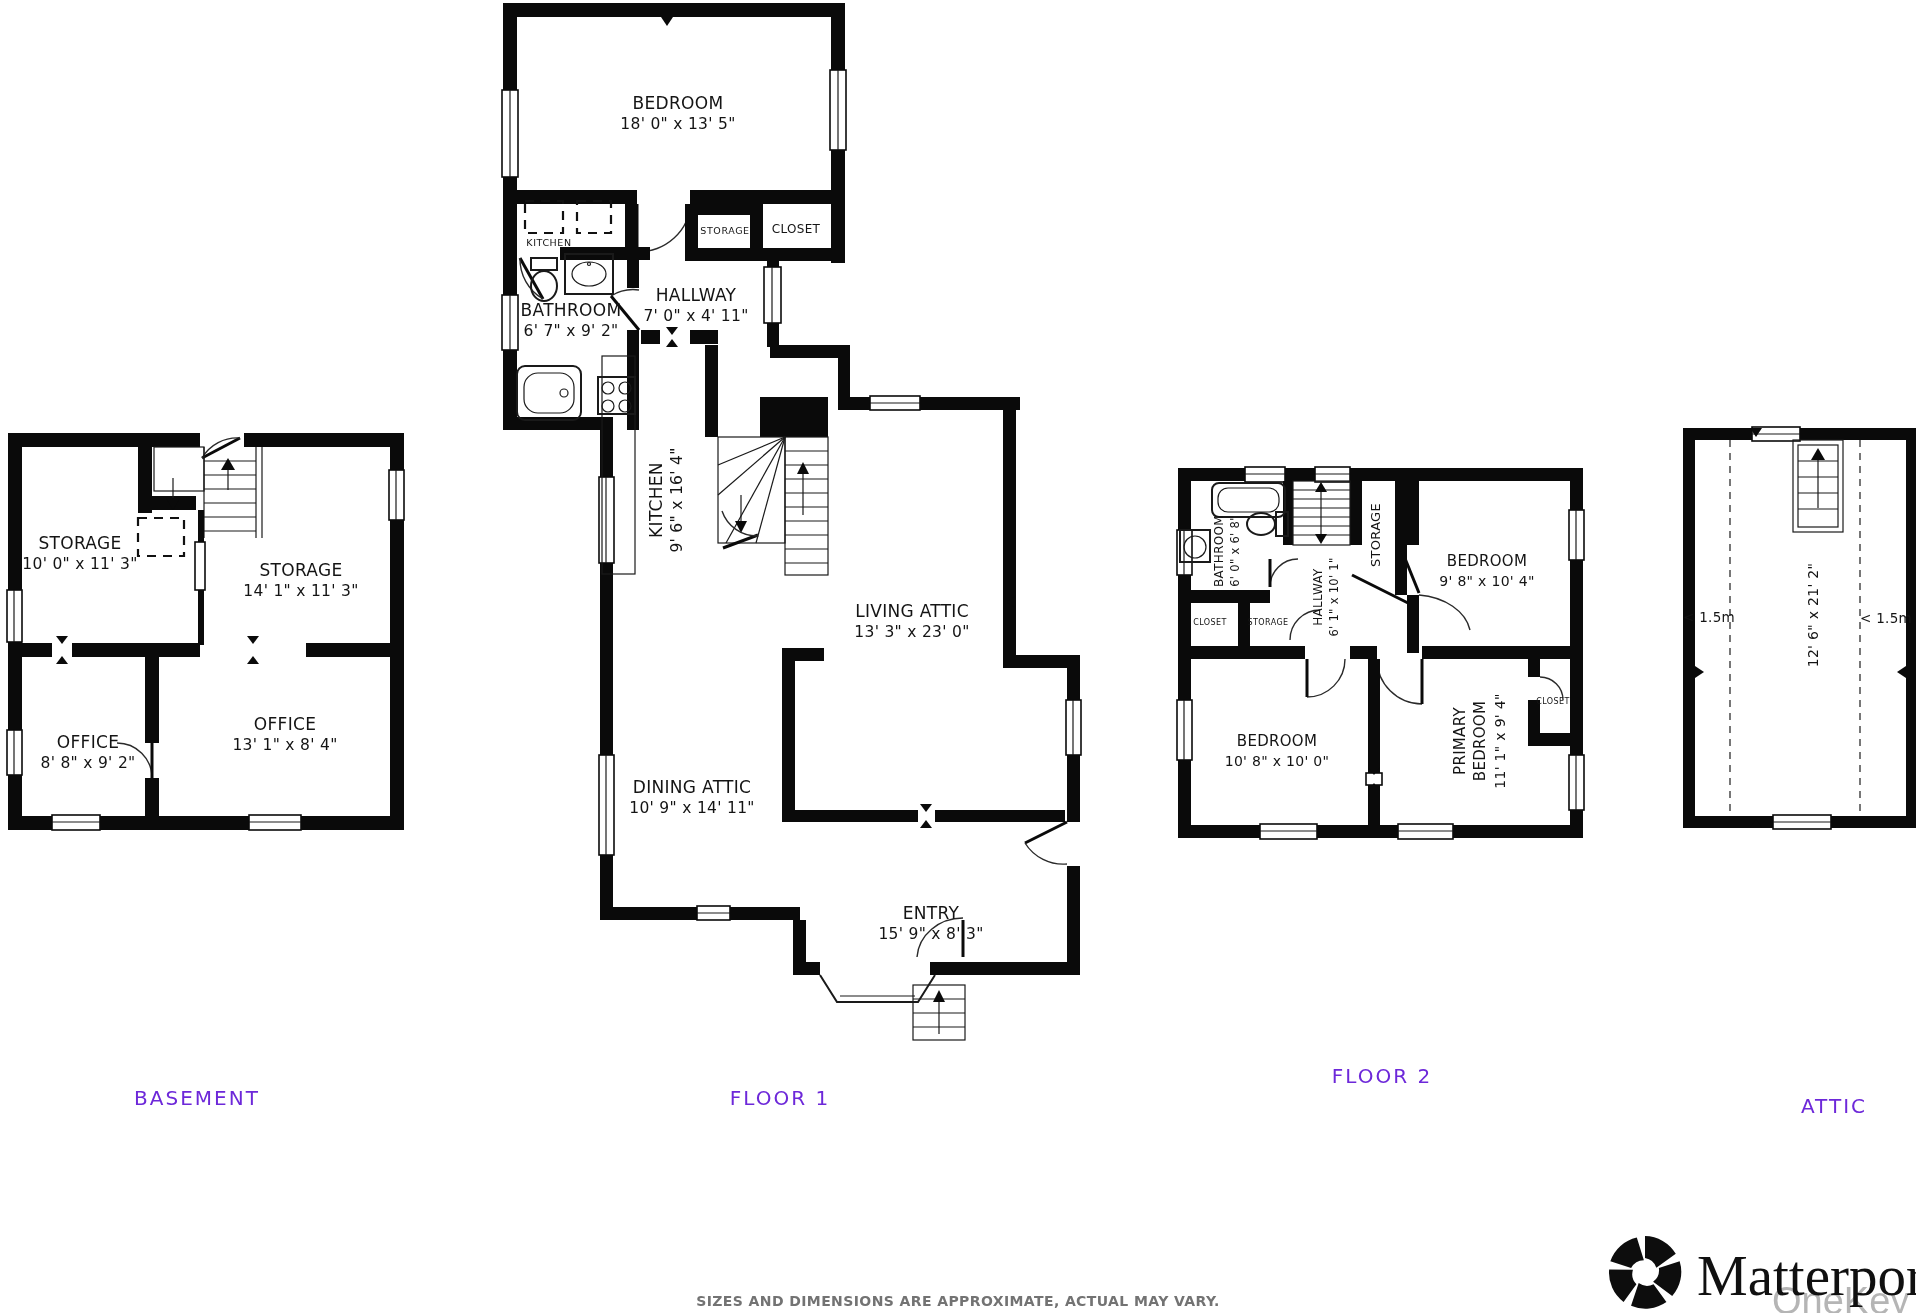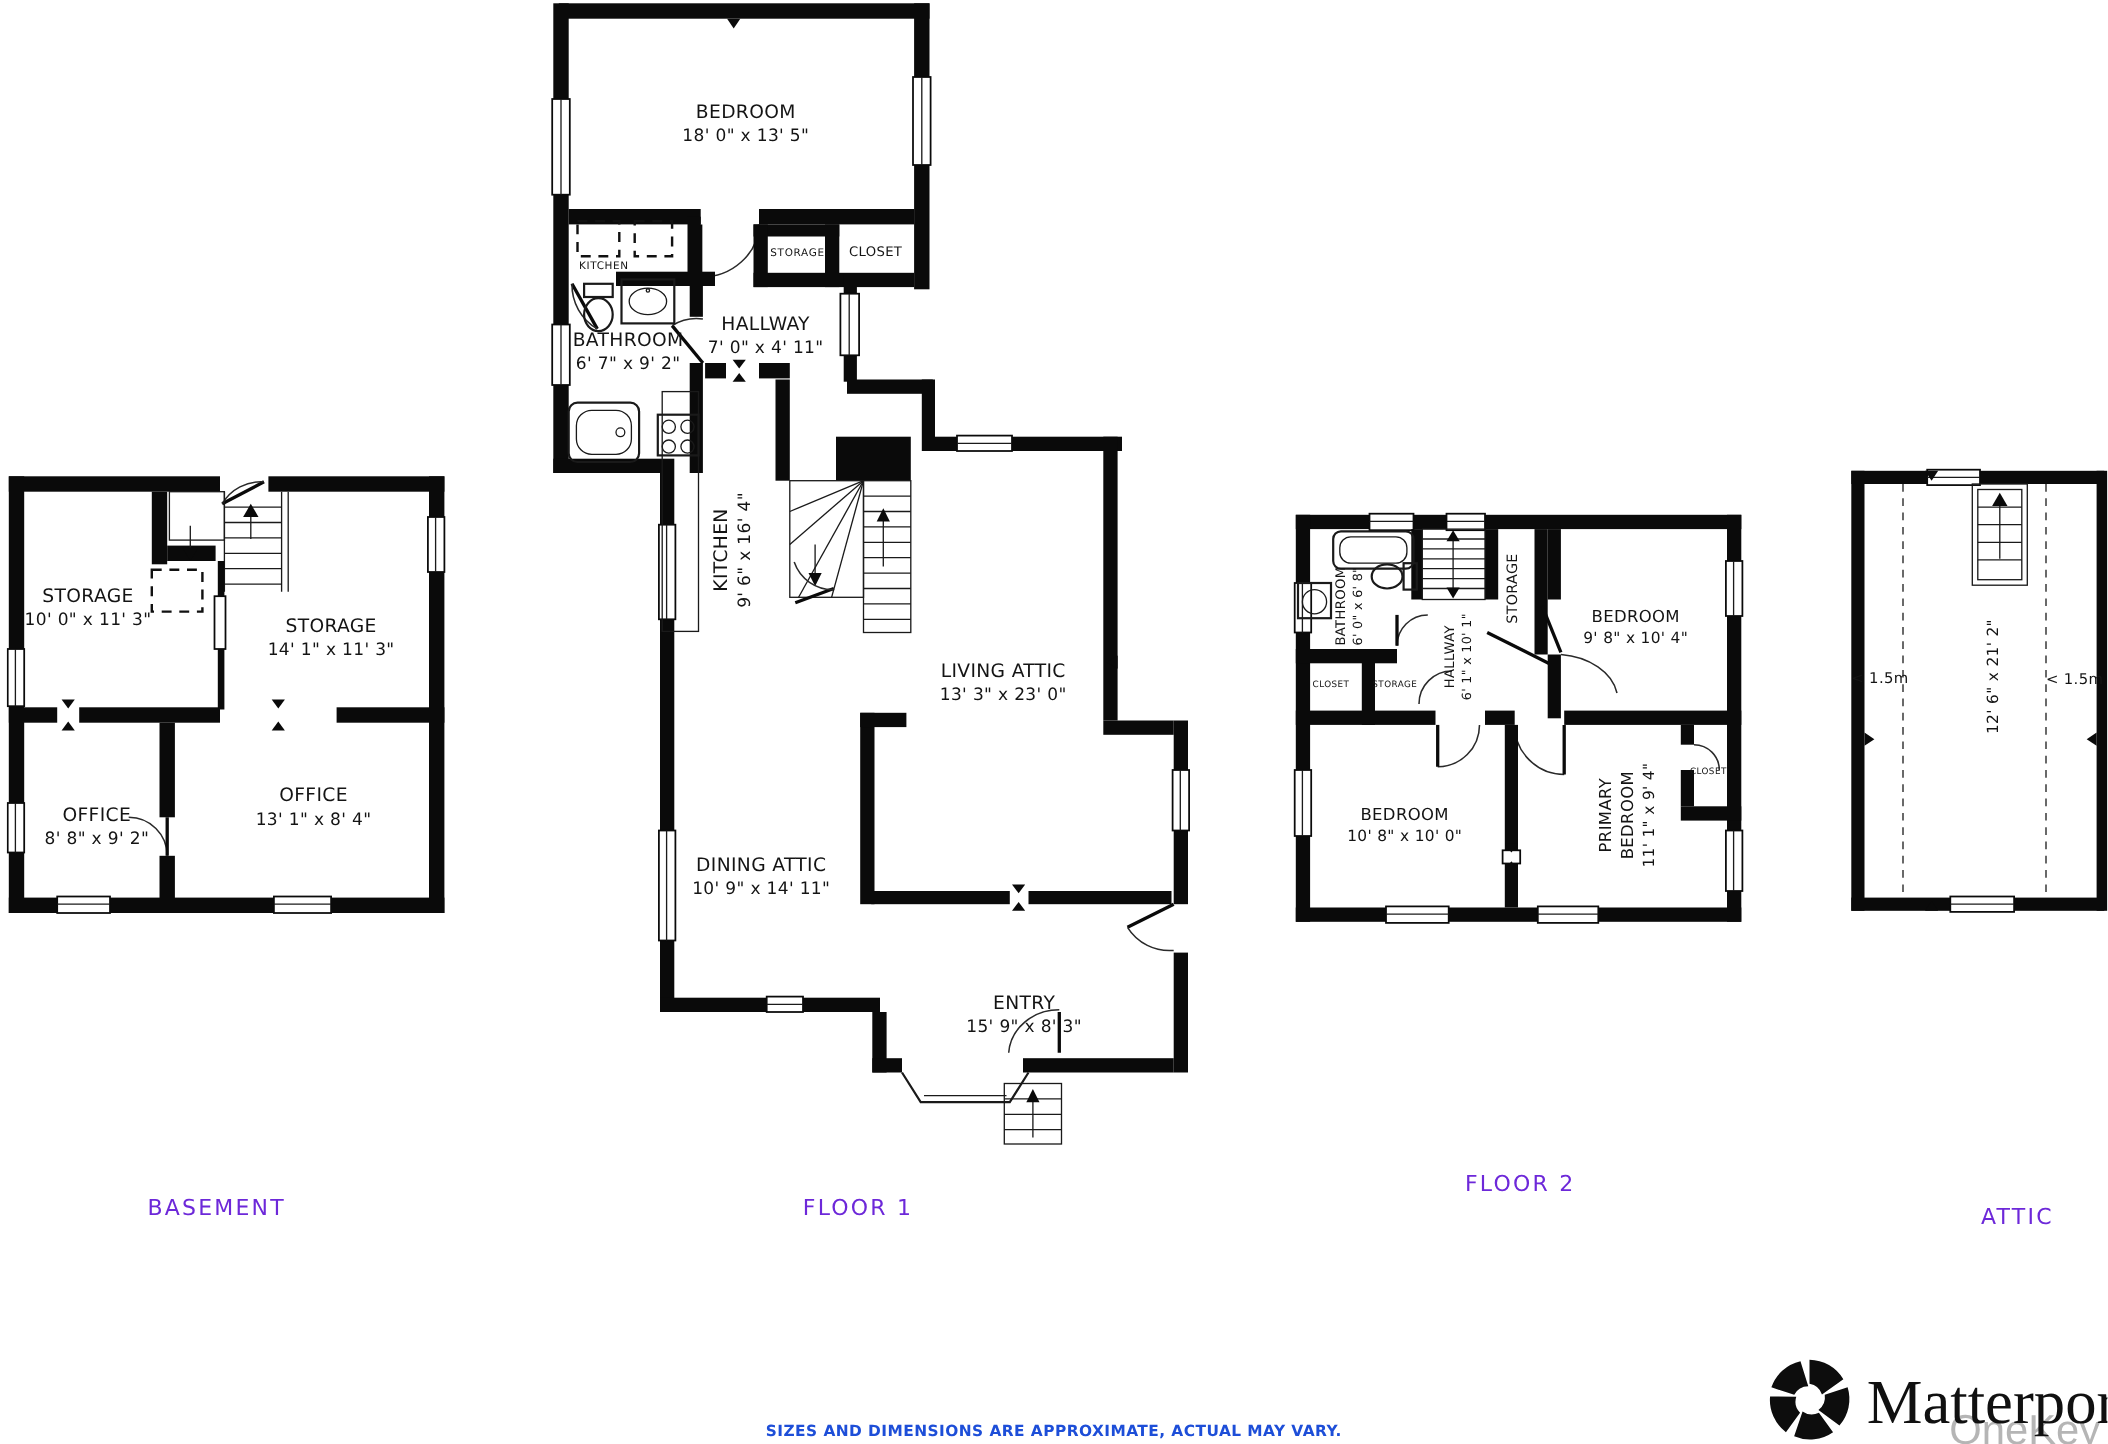--- a/index.html
+++ b/index.html
@@ -10,21 +10,21 @@
        line-height:1.32;white-space:nowrap;letter-spacing:.3px;}
   .lbl.rot{transform:translate(-50%,-50%) rotate(-90deg);}
   .big  .nm{font-size:17px;} .big  .dm{font-size:15.5px;}
   .mid  .nm{font-size:15px;} .mid  .dm{font-size:14px;}
   .sm   .nm{font-size:12px;} .sm   .dm{font-size:11.5px;}
   .tiny{font-size:9.5px;letter-spacing:.6px;}
   .tiny2{font-size:8px;letter-spacing:.4px;}
   .floor-title{position:absolute;transform:translate(-50%,-50%);font-size:20px;
        letter-spacing:2px;color:#6d28d9;white-space:nowrap;margin-top:34px;}
   .disclaimer{position:absolute;transform:translate(-50%,-50%);font-size:14px;font-weight:700;
-       color:#1d4ed8;letter-spacing:.4px;white-space:nowrap;}
+       color:#737373;letter-spacing:.4px;white-space:nowrap;}
   .wordmark{position:absolute;font-family:"Liberation Serif", serif;font-size:57px;color:#101010;
        white-space:nowrap;}
   .watermark{position:absolute;font-size:38px;color:#b5b5b5;white-space:nowrap;
        font-family:"Liberation Sans", sans-serif;}
   .wall{fill:#0a0a0a;}
   .win{fill:#ffffff;stroke:#0a0a0a;stroke-width:1.6;}
   .fix{fill:none;stroke:#1a1a1a;stroke-width:2;}
   .thin{fill:none;stroke:#1a1a1a;stroke-width:1.2;}
   .arc{fill:none;stroke:#2a2a2a;stroke-width:1.4;}
   .leaf{stroke:#0a0a0a;stroke-width:3;}

